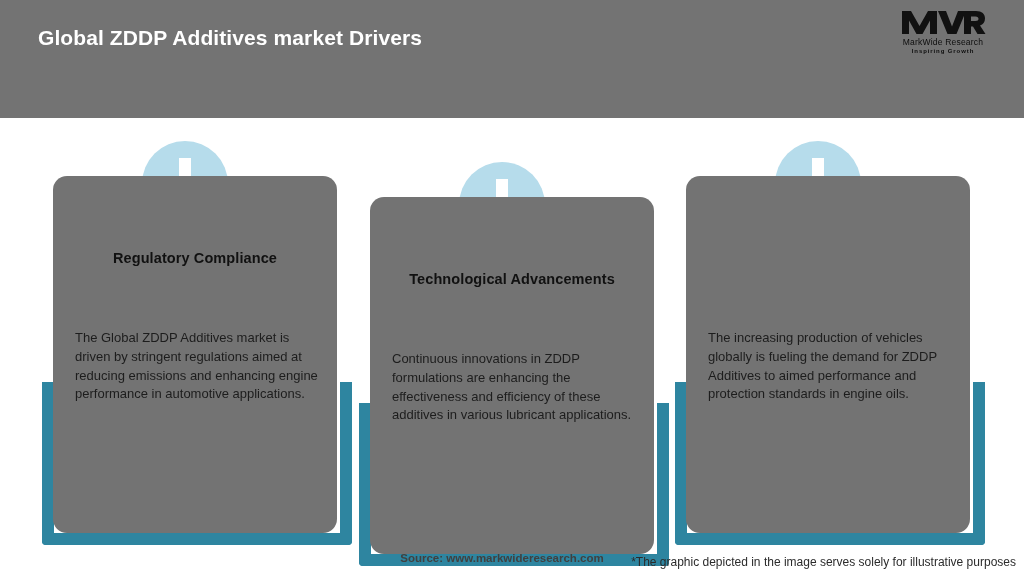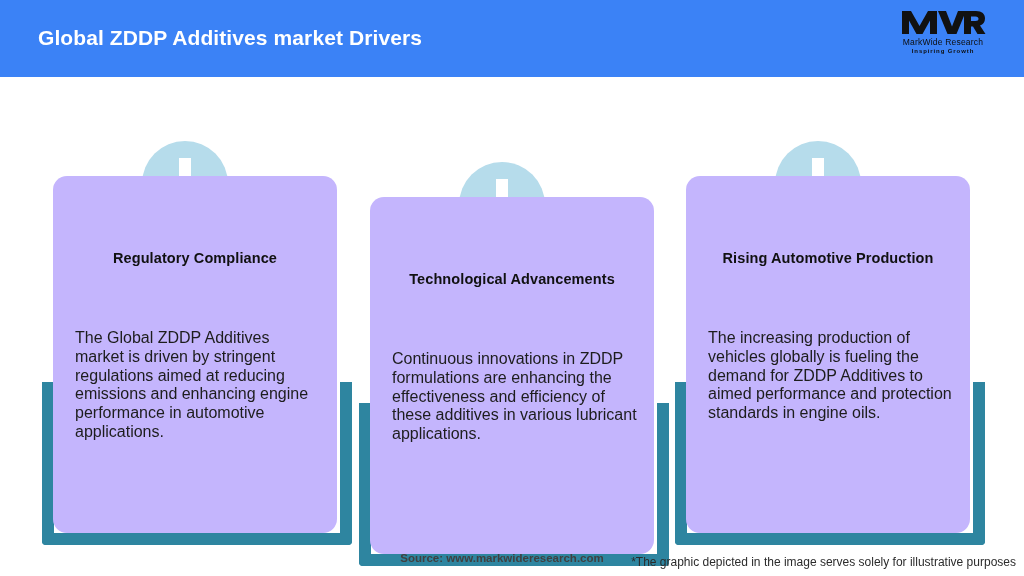--- a/index.html
+++ b/index.html
@@ -15,22 +15,22 @@
     overflow: hidden;
     position: relative;
   }
 
   
   .header {
     position: absolute;
     left: 0;
     top: 0;
     width: 1024px;
-    height: 77px;
-    background: #3b82f6;
+    height: 118px;
+    background: #737373;
   }
   .header-title {
     position: absolute;
     left: 38px;
     top: 26px;
     font-size: 21px;
     font-weight: bold;
     color: #ffffff;
     letter-spacing: 0.1px;
     white-space: nowrap;
@@ -118,40 +118,40 @@
     transform: translate(-50%, -50%);
   }
 
   
   .card {
     position: absolute;
     left: 15px;
     top: 79px;
     width: 284px;
     height: 357px;
-    background: #c4b5fd;
+    background: #737373;
     border-radius: 14px;
   }
   .card-title {
     position: absolute;
     left: 10px;
     right: 10px;
     top: 74px;
     text-align: center;
     font-size: 14.5px;
     font-weight: bold;
     color: #111111;
     letter-spacing: 0.1px;
   }
   .card-body {
     position: absolute;
     left: 22px;
     right: 16px;
     top: 153px;
-    font-size: 16px;
+    font-size: 13px;
     line-height: 18.8px;
     color: #1d1d1d;
     text-align: left;
   }
 
   
   .footer {
     position: absolute;
     left: 0;
     top: 552px;
@@ -225,21 +225,20 @@
   </div>
 
   <div class="card-wrap c2">
     <div class="bracket"></div>
     <div class="badge">
       <svg width="40" height="52" viewBox="0 0 40 52" xmlns="http://www.w3.org/2000/svg" aria-hidden="true">
         <path d="M14 0 L26 0 L26 30 L38 30 L20 51 L2 30 L14 30 Z" fill="#ffffff"></path>
       </svg>
     </div>
     <div class="card">
-      <div class="card-title">Rising Automotive Production</div>
       <div class="card-body">The increasing production of vehicles globally is fueling the demand for ZDDP Additives to aimed performance and protection standards in engine oils.</div>
     </div>
   </div>
 
 </div>
 
 <div class="footer">
   <div class="source">Source: www.markwideresearch.com</div>
   <div class="disclaimer">*The graphic depicted in the image serves solely for illustrative purposes</div>
 </div>

